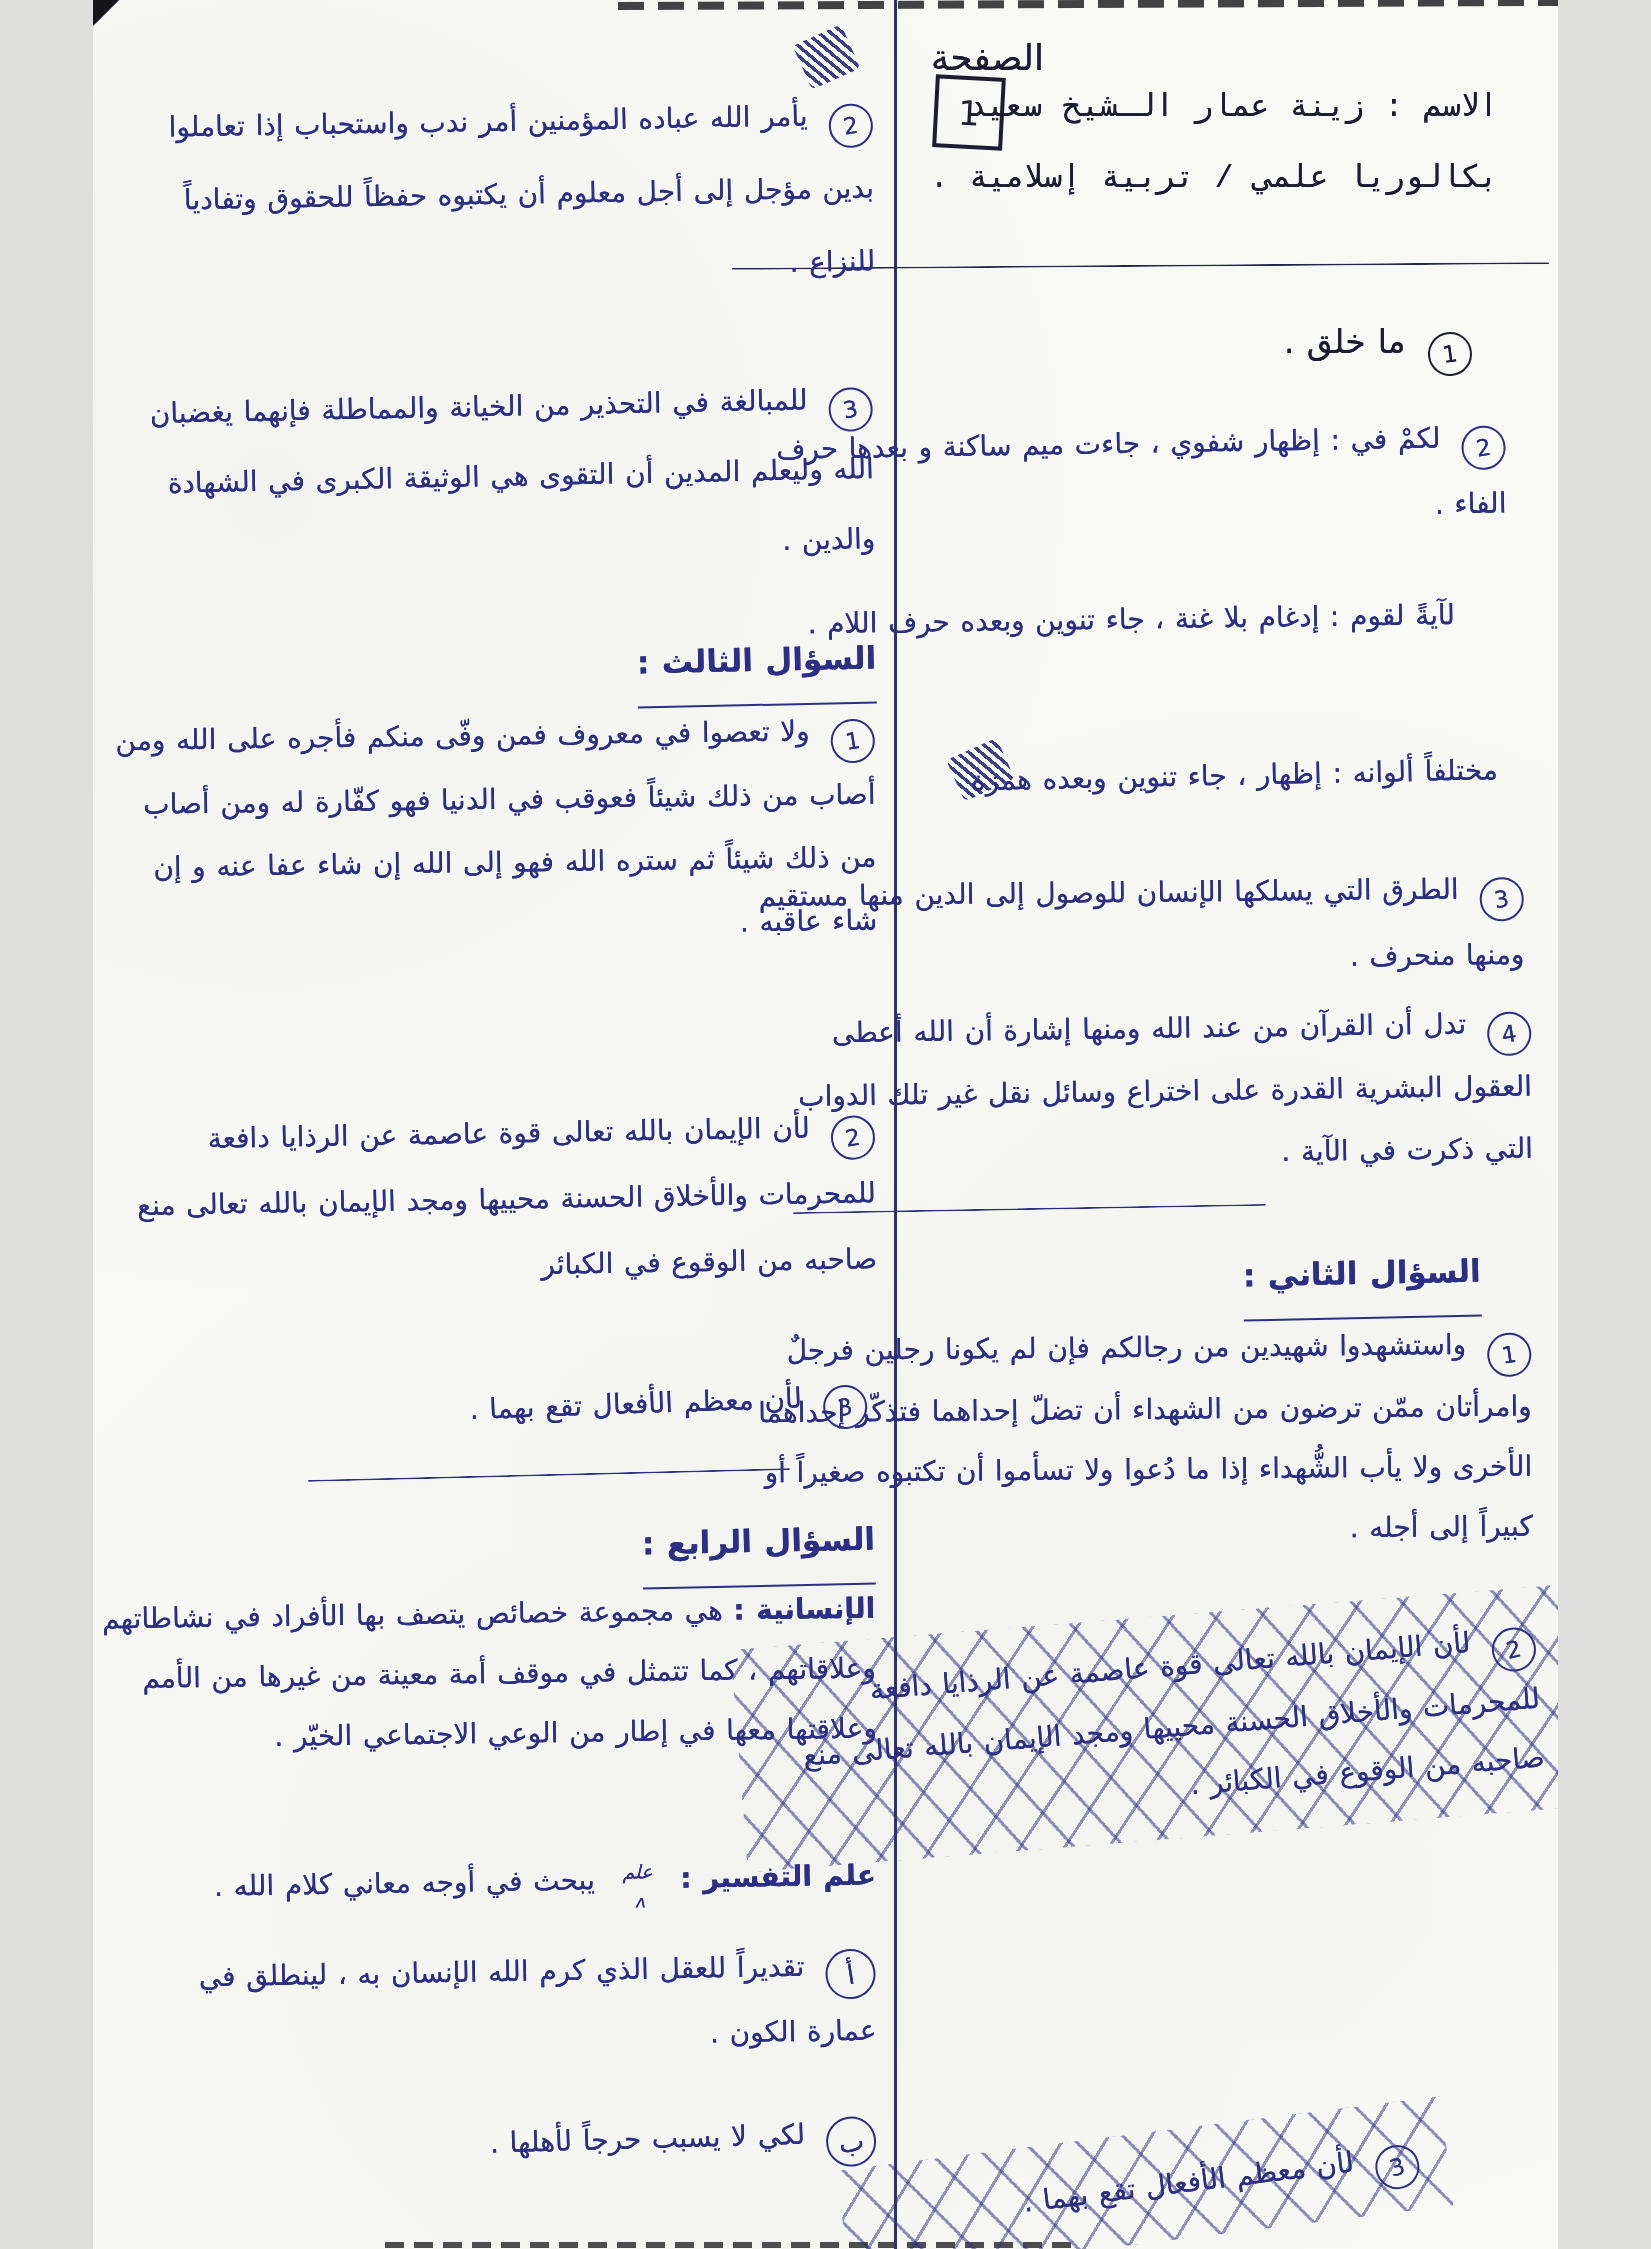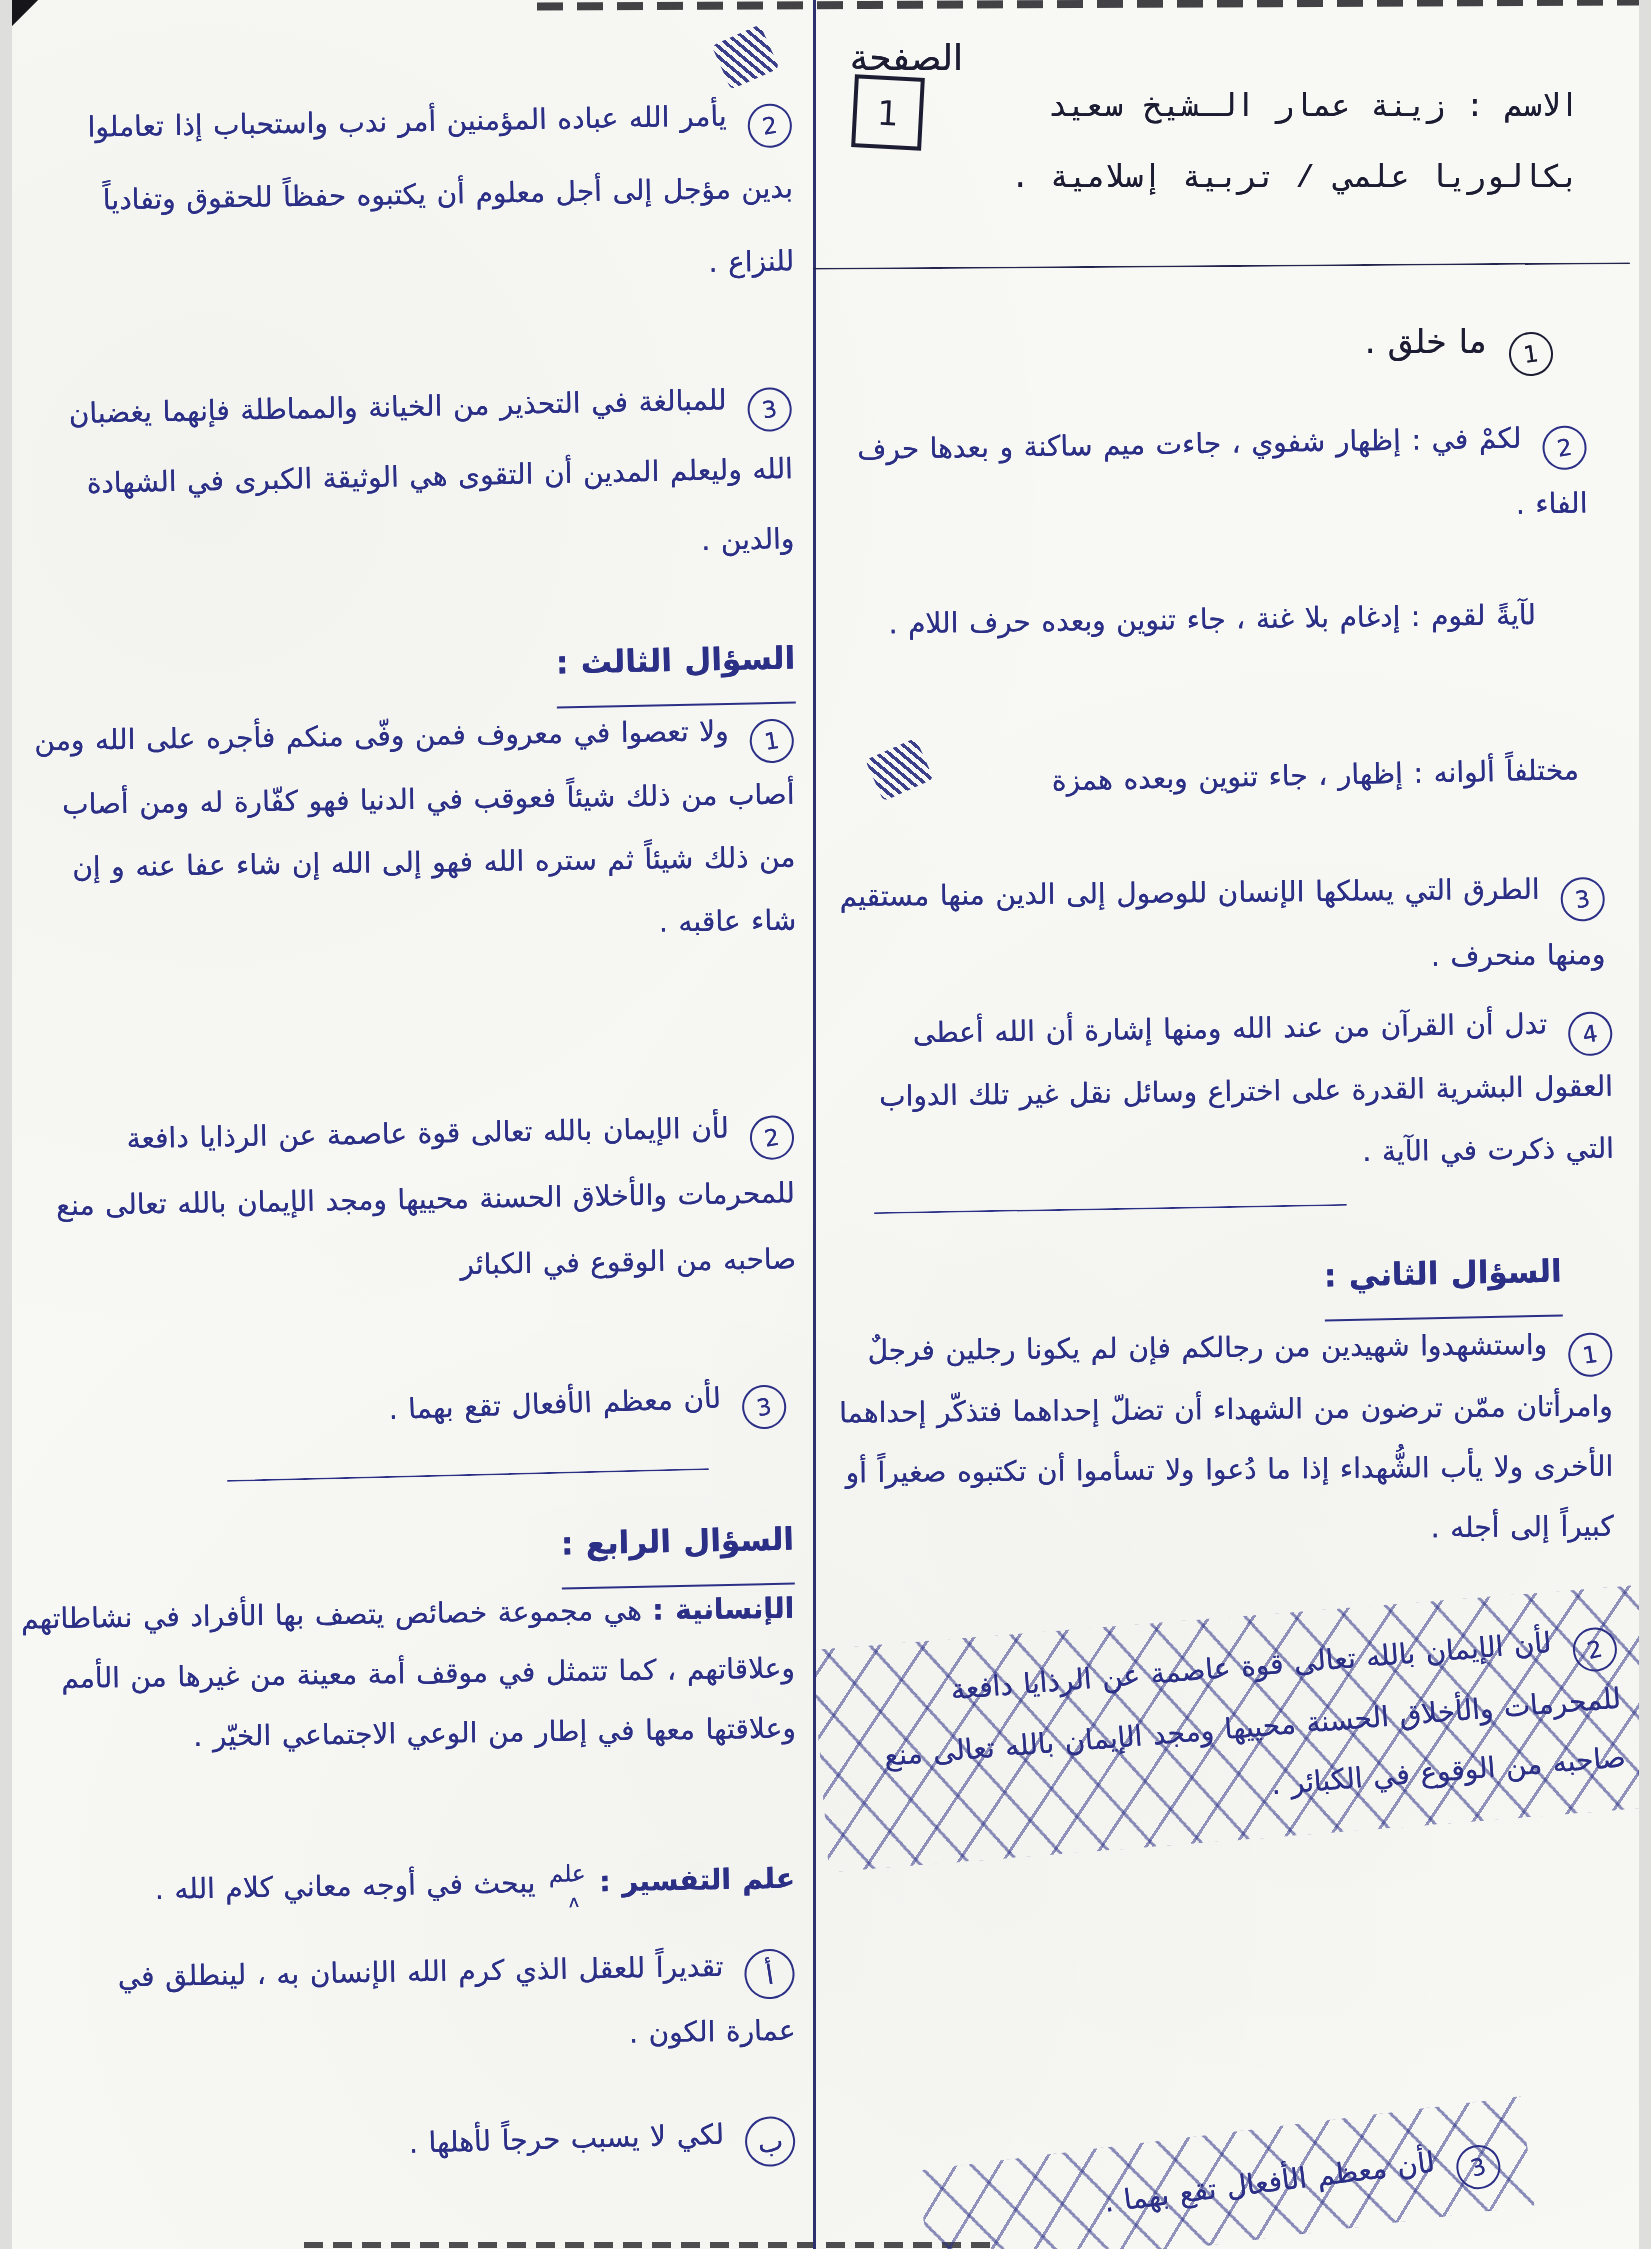--- a/index.html
+++ b/index.html
@@ -1,17 +1,17 @@
 <!DOCTYPE html>
 <html lang="ar" dir="rtl" style="font-size:13.8px"><head>
 <meta charset="utf-8">
 <style>
   html,body{margin:0;padding:0;background:#dddddad8;}
   .sheet{
-    position:relative;width:1627px;height:2250px;margin:0 auto;
+    position:relative;width:1465px;height:2250px;margin:0 auto;
     background:#f8f8f4;overflow:hidden;direction:rtl;
     font-family:"DejaVu Sans",sans-serif;
   }
   
   .sheet::before{content:"";position:absolute;inset:0;pointer-events:none;
     background:
       radial-gradient(circle at 12% 22%, rgba(0,0,0,.025), transparent 40%),
       radial-gradient(circle at 80% 65%, rgba(0,0,0,.02), transparent 45%),
       radial-gradient(circle at 40% 85%, rgba(0,0,0,.02), transparent 40%);}
   .ink{color:#2b2f86;}
@@ -48,21 +48,21 @@
     background:repeating-linear-gradient(64deg,#272b7e 0 3.4px,transparent 3.4px 7.7px);
     transform:rotate(-24deg);opacity:.9;
   }
   .scan-edge-top{position:absolute;top:0;left:525px;right:0;height:7.7px;opacity:.8;
     background:repeating-linear-gradient(90deg,#15151a 0 26px,transparent 26px 40px);
     transform:rotate(-.25deg);}
   .scan-edge-bottom{position:absolute;bottom:1.7px;left:292px;width:688px;height:6px;opacity:.75;
     background:repeating-linear-gradient(90deg,#15151a 0 19px,transparent 19px 29px);}
   .corner-mark{position:absolute;top:0;left:0;width:29px;height:38px;
     background:linear-gradient(135deg,#15151a 0 38%,transparent 40%);}
-  .insert{font-size:23px;vertical-align:super;position:relative;margin:0 3px;}
+  .insert{font-size:19px;vertical-align:super;position:relative;margin:0 17px;font-style:italic;}
   .insert::after{content:"ʌ";position:absolute;right:6.9px;top:22.4px;font-size:17px;}
 </style>
 </head>
 <body>
 
 <div class="sheet">
 
   <div class="scan-edge-top"></div>
   <div class="scan-edge-bottom"></div>
   <div class="corner-mark"></div>

